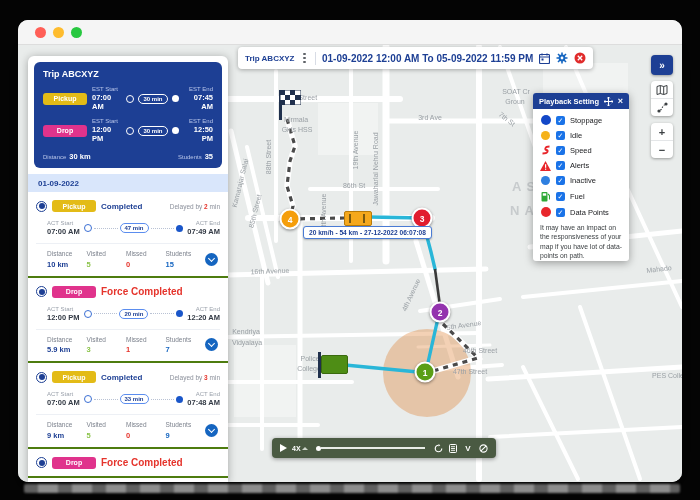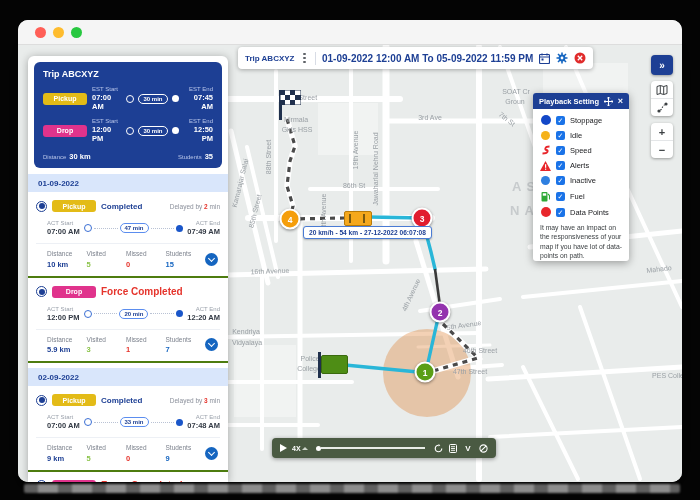--- a/index.html
+++ b/index.html
@@ -413,21 +413,20 @@
           <span class="stat">
               <div class="s-l">Students</div>
               <div class="s-v v-blue">7</div>
             </span>
           <span class="chev-btn">
               <span class="chev"></span>
             </span>
         </div>
       </div>
 
-      <div class="date-hdr">02-09-2022</div>
 
       <div class="stop-card">
         <div class="card-top">
           <span class="radio"></span>
           <span class="badge b-pickup">Pickup</span>
           <span class="status-ok">Completed</span>
           <span class="delayed"><span>Delayed by </span><span class="dv">3</span><span> min</span></span>
         </div>
         <div class="act-row">
           <span>

